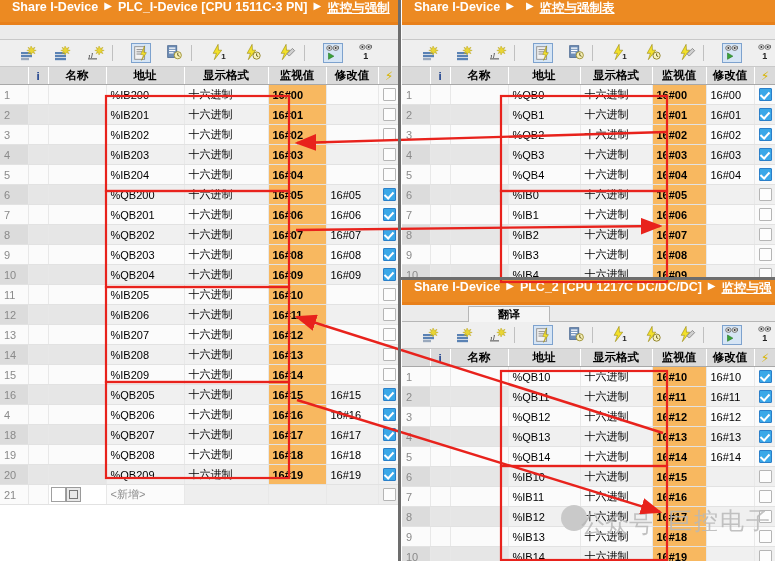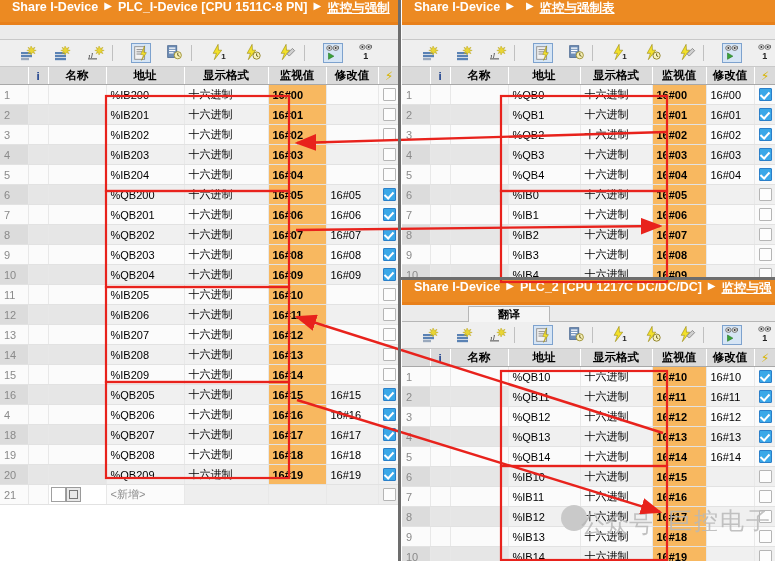--- a/index.html
+++ b/index.html
@@ -84,21 +84,21 @@
   .wmlogo{position:absolute;width:26px;height:26px;border-radius:50%;background:#c9c9c9;}
 </style>
 </head>
 <body>
 
 <div class="panel" id="panel-left" style="left:0;top:0;width:398px;height:561px;">
 
   <div class="bc">
     <span>Share I-Device</span>
     <span class="sep">▶</span>
-    <span>PLC_I-Device [CPU 1511C-8 PN]</span>
+    <span>PLC_I-Device [CPU 1511C-3 PN]</span>
     <span class="sep">▶</span>
     <span class="cur">监控与强制</span>
   </div>
   <div class="bc-under"></div>
   <div class="bc-gap"></div>
 
   <div class="toolbar">
     <span class="tb">
         <svg width="20" height="20" viewBox="0 0 20 20">
           <rect x="3" y="9" width="11" height="2.2" fill="#5a82b4"></rect>

